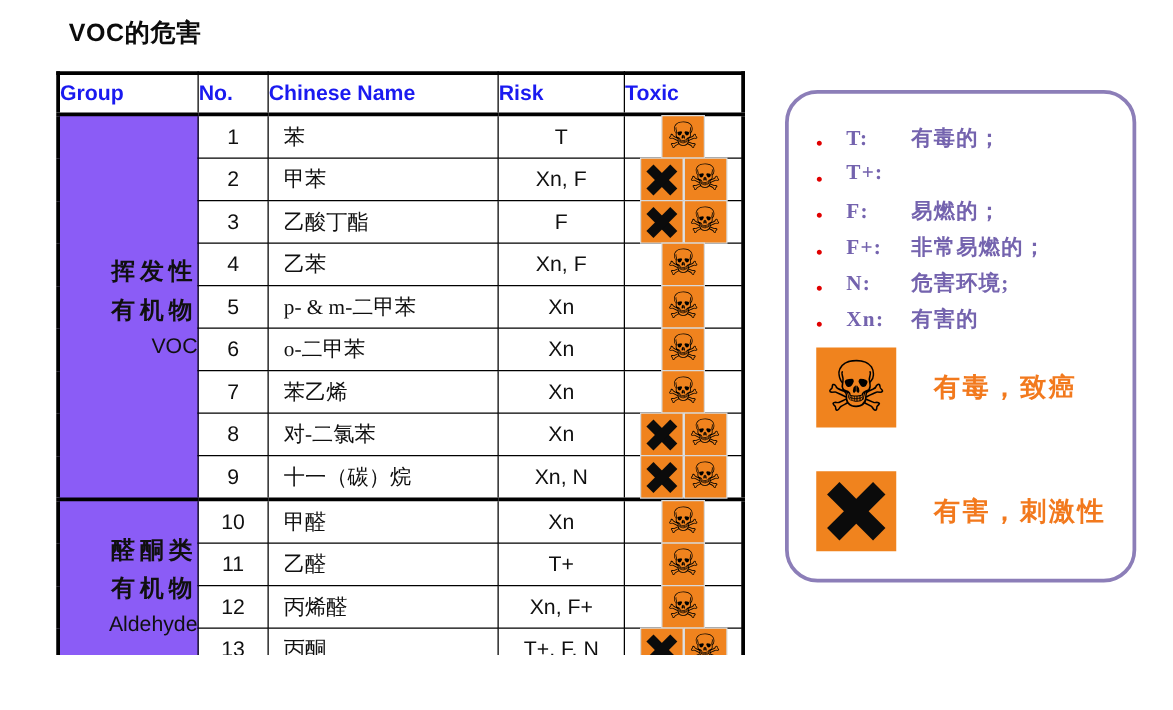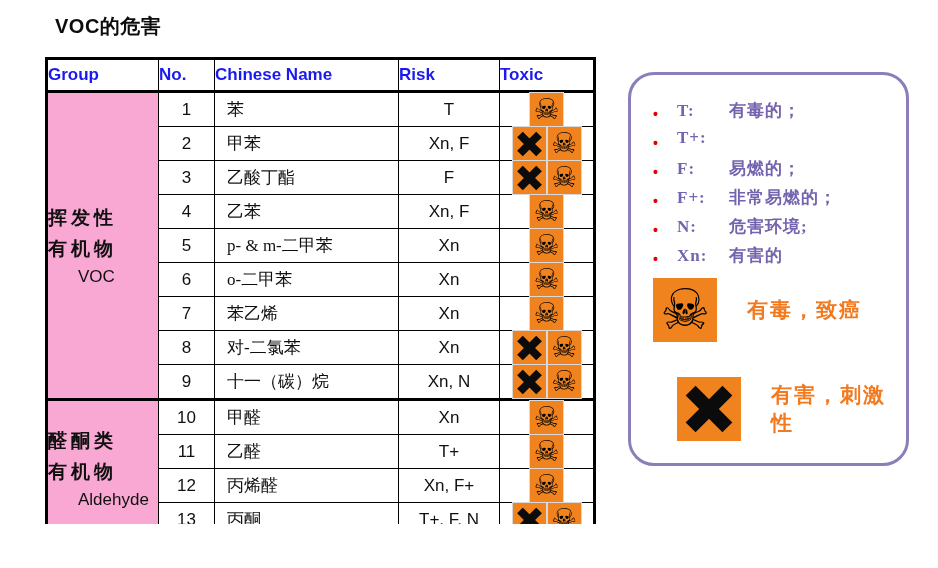--- a/index.html
+++ b/index.html
@@ -25,21 +25,21 @@
     height: 33px; font-size: 17px; font-weight: 700; color: #1a1af0;
     border-bottom: 2.5px solid #000; text-align: left; background: #fff;
   }
   table.voc tbody td { height: 33.6px; font-size: 17px; color: #101010; vertical-align: middle; }
   td.no-cell { text-align: center; }
   td.name-cell { padding-left: 12px; font-family: "Liberation Serif", "DejaVu Serif", serif; }
   td.risk-cell { text-align: center; color: #1a1af0; font-size: 16px; }
   td.toxic-cell { padding: 0; }
   tr.group-start td { border-top: 3px solid #000; }
   td.group-cell {
-    border-right: 3px solid #000; text-align: left; background: #f9a8d4;
+    border-right: 3px solid #000; text-align: right; background: #8b5cf6;
     font-family: "Liberation Serif", "DejaVu Serif", serif;
   }
   td.group-cell .gzh { font-size: 19px; font-weight: 700; line-height: 31px; letter-spacing: 4px; }
   td.group-cell .gen { font-size: 17px; font-weight: 400; line-height: 26px; font-family: "Liberation Sans", sans-serif; padding-left: 30px; }
 
   
   .toxwrap { display: flex; justify-content: center; align-items: center; gap: 2px; }
   .sym {
     width: 33px; height: 33px; background: #f0831e; position: relative;
     display: flex; align-items: center; justify-content: center; flex: 0 0 auto;
@@ -56,21 +56,21 @@
     border: 3px solid #8c7eb8; border-radius: 26px; background: #fff;
   }
   .legend ul { list-style: none; margin: 24px 0 0 0; padding: 0 0 0 22px; }
   .legend li { display: flex; align-items: baseline; height: 29px; font-size: 17px; color: #7463ae; font-weight: 600; }
   .legend .bullet { color: #e00000; width: 24px; font-size: 14px; align-self: center; }
   .legend .key { width: 52px; font-family: "Liberation Serif", "DejaVu Serif", serif; font-weight: 700; letter-spacing: 1px; }
   .legend .desc { font-family: "Liberation Serif", "DejaVu Serif", serif; letter-spacing: 1px; }
 
   .sym-row { position: absolute; left: 22px; display: flex; align-items: center; gap: 30px; }
   .sym-row.row1 { top: 203px; }
-  .sym-row.row2 { top: 302px; margin-left: 24px; }
+  .sym-row.row2 { top: 302px; }
   .big-sym {
     width: 64px; height: 64px; background: #f0831e; position: relative;
     display: flex; align-items: center; justify-content: center; flex: 0 0 auto;
   }
   .big-sym .skull-glyph { font-size: 56px; line-height: 1; color: #000; }
   .big-xbar { position: absolute; left: 6px; top: 25px; width: 52px; height: 14px; background: #0b0b0b; }
   .big-xbar.a { transform: rotate(45deg); }
   .big-xbar.b { transform: rotate(-45deg); }
   .sym-caption {
     font-size: 21px; font-weight: 700; color: #f2791d; letter-spacing: 2px;

